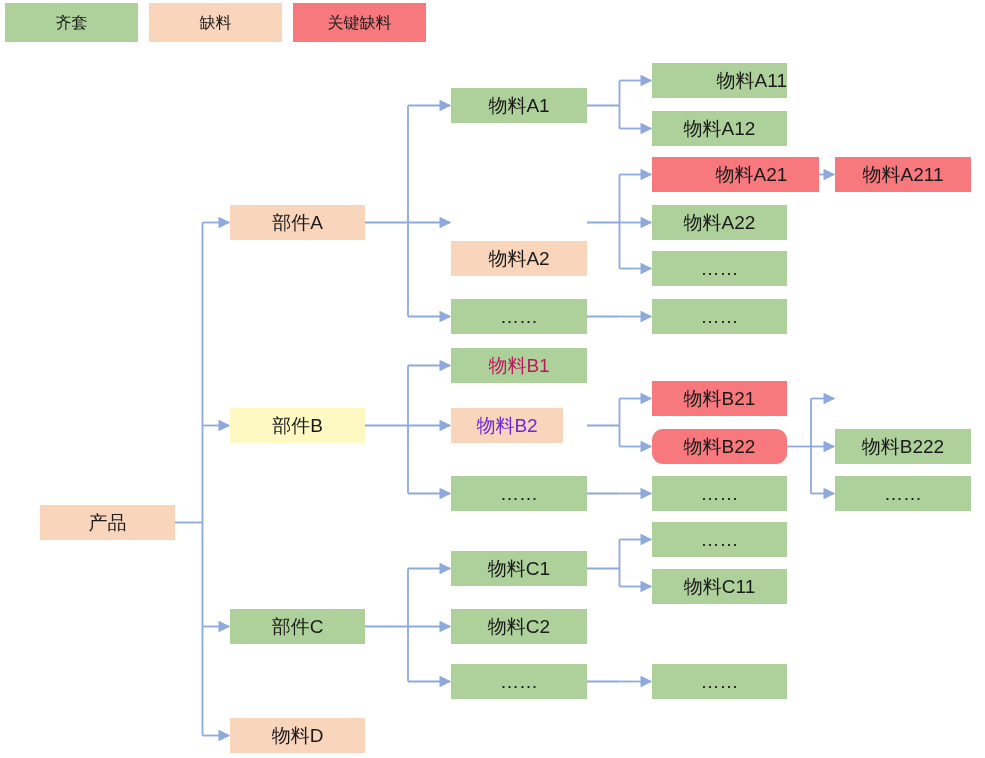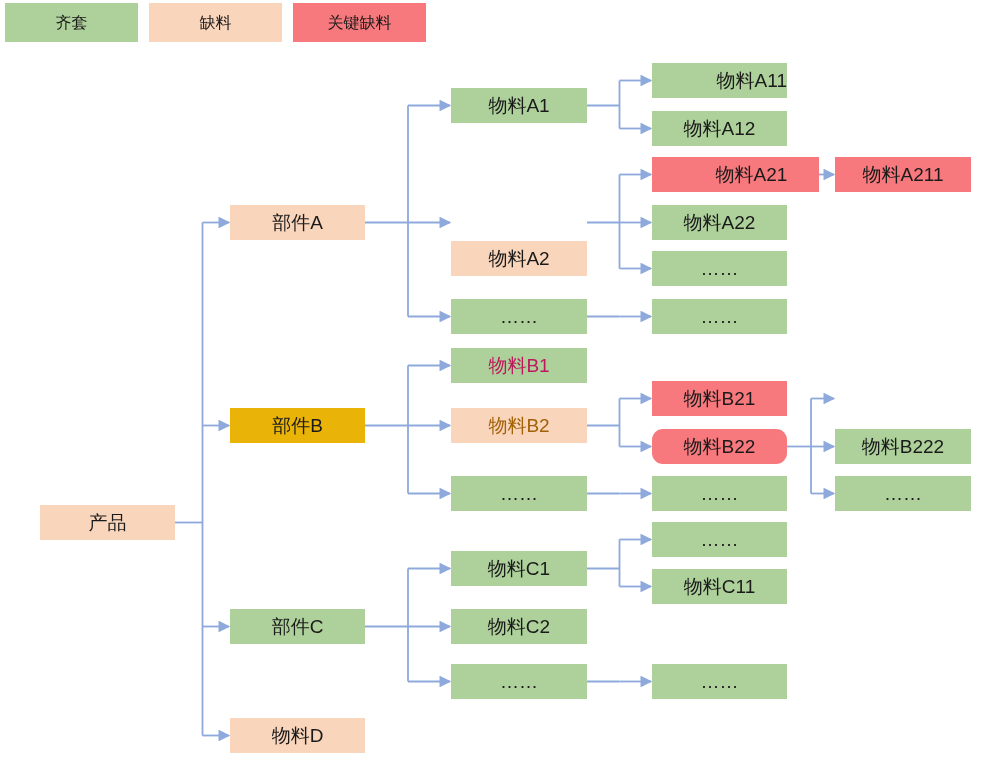--- a/index.html
+++ b/index.html
@@ -74,28 +74,28 @@
       <line x1="587" y1="681.5" x2="619.5" y2="681.5" stroke="#8ea9dc" stroke-width="1.8"></line>
       <line x1="619.5" y1="681.5" x2="651" y2="681.5" stroke="#8ea9dc" stroke-width="1.8" marker-end="url(#arrowhead)"></line>
     </svg>
   <div class="legend">
       <div class="legend-item" style="background: rgb(174, 209, 155);">齐套</div>
       <div class="legend-item" style="background: rgb(249, 213, 188);">缺料</div>
       <div class="legend-item" style="background: rgb(247, 121, 125);">关键缺料</div>
     </div>
 <div class="node" style="left: 40px; top: 505px; width: 135px; height: 35px; line-height: 35px; background: rgb(249, 213, 188); color: rgb(26, 26, 26);">产品</div>
     <div class="node" style="left: 230px; top: 205px; width: 135px; height: 35px; line-height: 35px; background: rgb(249, 213, 188); color: rgb(26, 26, 26);">部件A</div>
-    <div class="node" style="left: 230px; top: 408px; width: 135px; height: 35px; line-height: 35px; background: #eab308; color: rgb(26, 26, 26);">部件B</div>
+    <div class="node" style="left: 230px; top: 408px; width: 135px; height: 35px; line-height: 35px; background: #fef9c3; color: rgb(26, 26, 26);">部件B</div>
     <div class="node" style="left: 230px; top: 609px; width: 135px; height: 35px; line-height: 35px; background: rgb(174, 209, 155); color: rgb(26, 26, 26);">部件C</div>
     <div class="node" style="left: 230px; top: 718px; width: 135px; height: 35px; line-height: 35px; background: rgb(249, 213, 188); color: rgb(26, 26, 26);">物料D</div>
     <div class="node" style="left: 451px; top: 88px; width: 136px; height: 35px; line-height: 35px; background: rgb(174, 209, 155); color: rgb(26, 26, 26);">物料A1</div>
     <div class="node" style="left: 451px; top: 205px; width: 136px; height: 35px; line-height: 35px; background: rgb(249, 213, 188); color: rgb(26, 26, 26); margin-top: 36px;">物料A2</div>
     <div class="node" style="left: 451px; top: 299px; width: 136px; height: 35px; line-height: 35px; background: rgb(174, 209, 155); color: rgb(26, 26, 26);">……</div>
     <div class="node" style="left: 451px; top: 348px; width: 136px; height: 35px; line-height: 35px; background: rgb(174, 209, 155); color: #be185d;">物料B1</div>
-    <div class="node" style="left: 451px; top: 408px; width: 136px; height: 35px; line-height: 35px; background: rgb(249, 213, 188); color: #a16207;">物料B2</div>
+    <div class="node" style="left: 451px; top: 408px; width: 112px; height: 35px; line-height: 35px; background: rgb(249, 213, 188); color: #6d28d9;">物料B2</div>
     <div class="node" style="left: 451px; top: 476px; width: 136px; height: 35px; line-height: 35px; background: rgb(174, 209, 155); color: rgb(26, 26, 26);">……</div>
     <div class="node" style="left: 451px; top: 551px; width: 136px; height: 35px; line-height: 35px; background: rgb(174, 209, 155); color: rgb(26, 26, 26);">物料C1</div>
     <div class="node" style="left: 451px; top: 609px; width: 136px; height: 35px; line-height: 35px; background: rgb(174, 209, 155); color: rgb(26, 26, 26);">物料C2</div>
     <div class="node" style="left: 451px; top: 664px; width: 136px; height: 35px; line-height: 35px; background: rgb(174, 209, 155); color: rgb(26, 26, 26);">……</div>
     <div class="node" style="left: 652px; top: 63px; width: 135px; height: 35px; line-height: 35px; background: rgb(174, 209, 155); color: rgb(26, 26, 26); text-align: right;">物料A11</div>
     <div class="node" style="left: 652px; top: 111px; width: 135px; height: 35px; line-height: 35px; background: rgb(174, 209, 155); color: rgb(26, 26, 26);">物料A12</div>
     <div class="node" style="left: 652px; top: 157px; width: 135px; height: 35px; line-height: 35px; background: rgb(247, 121, 125); color: rgb(26, 26, 26); padding-left: 32px;">物料A21</div>
     <div class="node" style="left: 652px; top: 205px; width: 135px; height: 35px; line-height: 35px; background: rgb(174, 209, 155); color: rgb(26, 26, 26);">物料A22</div>
     <div class="node" style="left: 652px; top: 251px; width: 135px; height: 35px; line-height: 35px; background: rgb(174, 209, 155); color: rgb(26, 26, 26);">……</div>
     <div class="node" style="left: 652px; top: 299px; width: 135px; height: 35px; line-height: 35px; background: rgb(174, 209, 155); color: rgb(26, 26, 26);">……</div>

